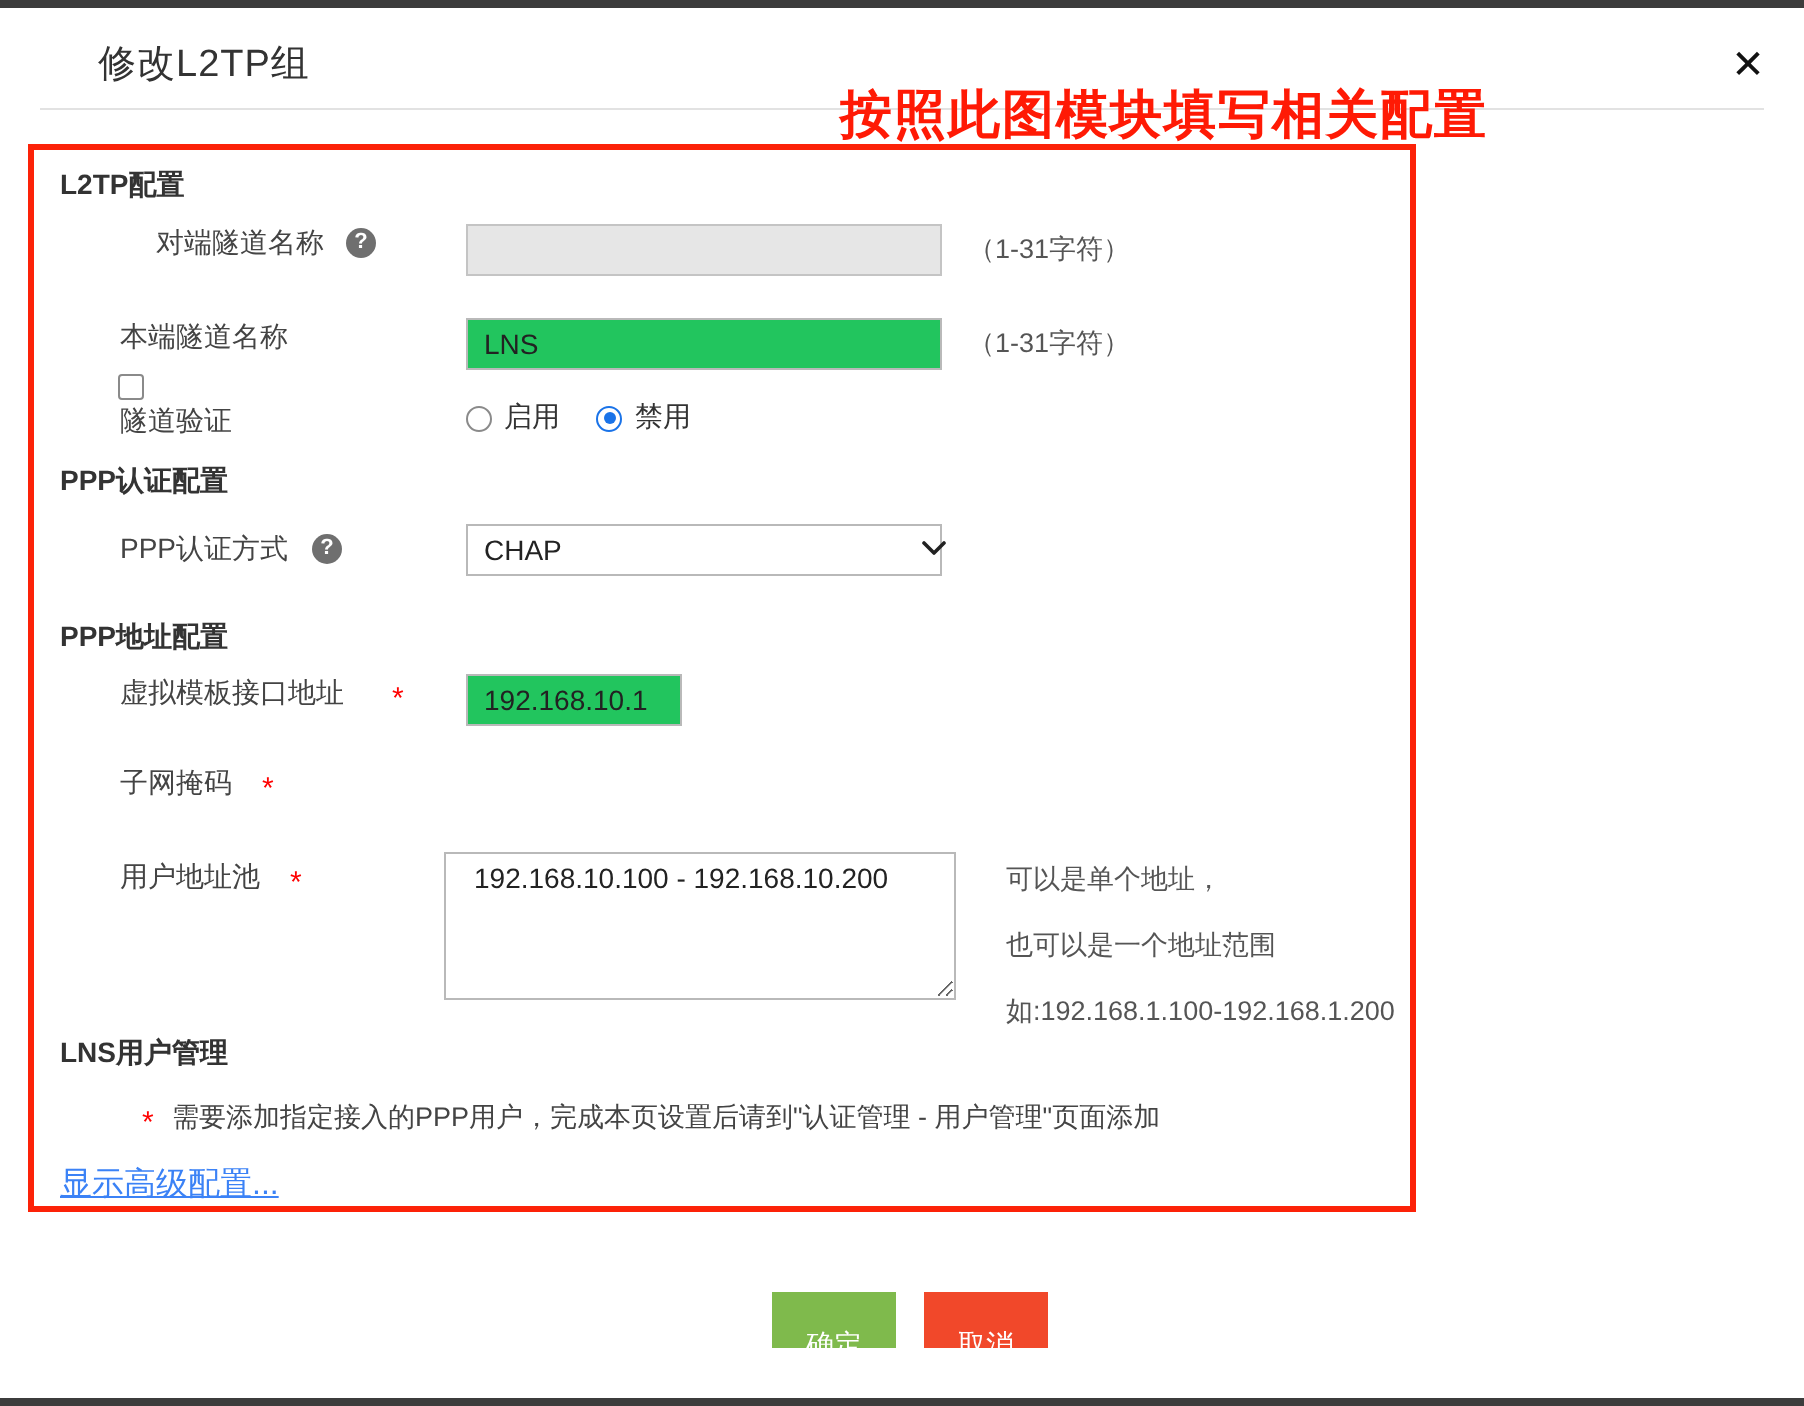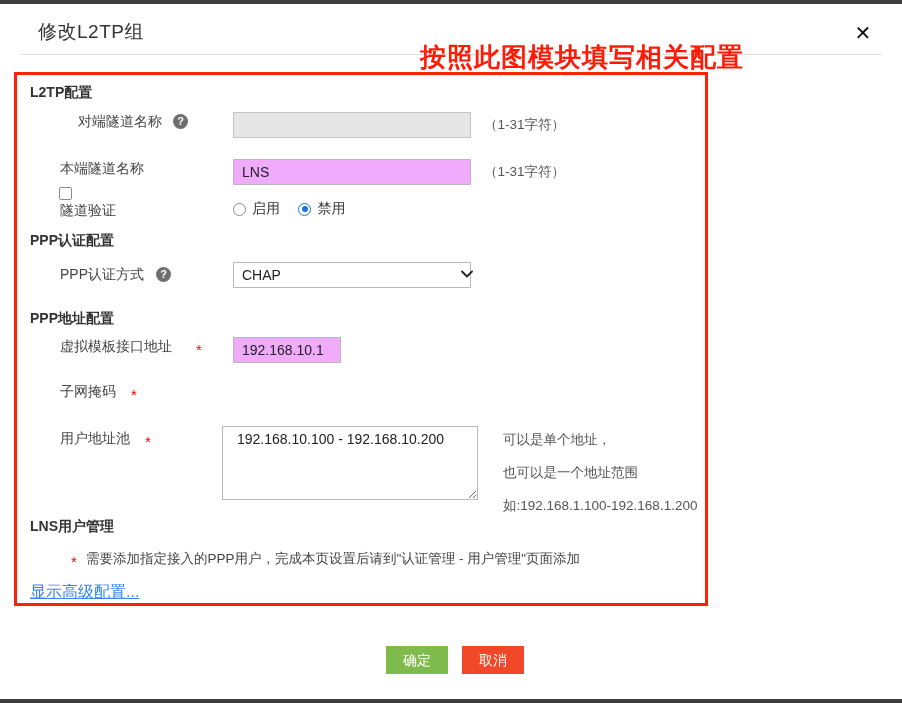--- a/index.html
+++ b/index.html
@@ -26,21 +26,21 @@
   .win-edge-bottom {
     position: absolute;
     left: 0; bottom: 0;
     width: 902px; height: 4px;
     background: #3c3c3c;
   }
 
   
   .dlg-header {
     position: absolute;
-    left: 4px; top: 4px;
+    left: 15px; top: 4px;
     width: 752px; height: 52px;
   }
   .dlg-title {
     position: absolute;
     left: 34px; top: 15px;
     font-size: 19px;
     color: #333333;
     letter-spacing: .5px;
     white-space: nowrap;
   }
@@ -119,21 +119,21 @@
     font-size: 13.5px;
     color: #555555;
     white-space: nowrap;
   }
 
   
   .txt {
     position: absolute;
     box-sizing: border-box;
     border: 1px solid #b9b9b9;
-    background: #f0abfc;
+    background: #22c55e;
     font-family: "Liberation Sans", "DejaVu Sans", sans-serif;
     font-size: 14px;
     color: #222222;
     padding: 0 8px;
     height: 26px;
     outline: none;
   }
   .txt.disabled {
     background: #e6e6e6;
     border-color: #c4c4c4;
@@ -267,21 +267,21 @@
     box-sizing: border-box;
     border: none;
     height: 28px;
     width: 62px;
     font-family: "Liberation Sans", "DejaVu Sans", sans-serif;
     font-size: 14px;
     color: #ffffff;
     cursor: pointer;
     line-height: 28px;
     text-align: center;
-    padding: 0;
+    padding: 12px;
   }
   .btn-ok { left: 386px; top: 6px; background: #7fba4c; }
   .btn-cancel { left: 462px; top: 6px; background: #f1482a; }
 </style>
 </head>
 <body>
 
 <div class="win-edge-top"></div>
 <div class="win-edge-bottom"></div>
 

